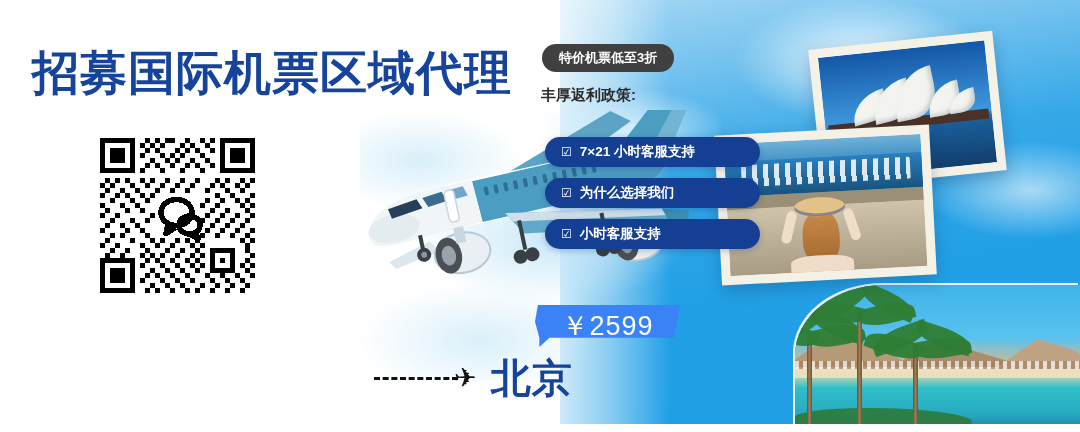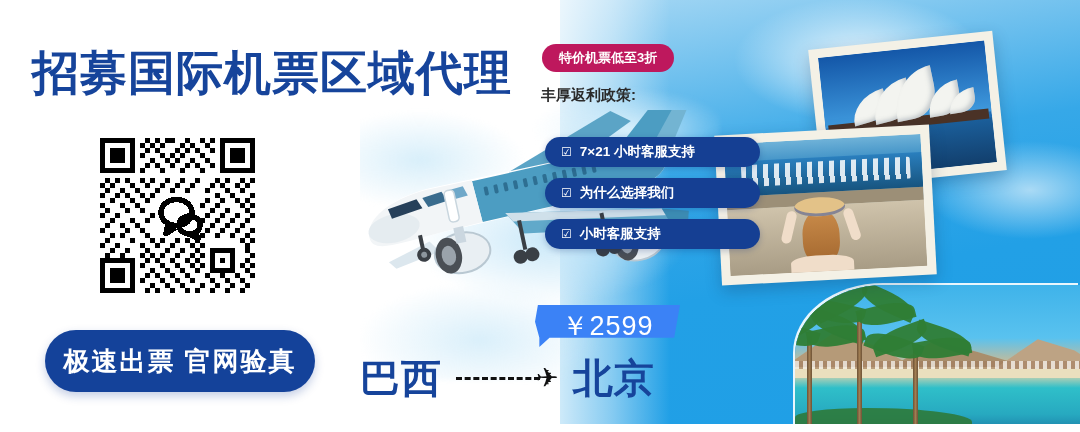--- a/index.html
+++ b/index.html
@@ -109,21 +109,21 @@
     position:absolute;left:45px;top:330px;width:270px;height:62px;
     background:#14429a;border-radius:31px;color:#ffffff;
     display:flex;align-items:center;justify-content:center;
     font-size:26px;font-weight:700;letter-spacing:2px;
     box-shadow:0 4px 10px rgba(18,60,150,.25);
   }
 
   
   .promo-badge{
     position:absolute;left:542px;top:44px;height:28px;padding:0 17px;
-    background:#be185d;border-radius:14px;color:#fff;
+    background:#404040;border-radius:14px;color:#fff;
     display:flex;align-items:center;font-size:13px;font-weight:700;white-space:nowrap;
   }
   .why-label{
     position:absolute;left:541px;top:86px;font-size:15px;font-weight:700;color:#2b2b2b;white-space:nowrap;
   }
   .features{position:absolute;left:545px;top:137px;width:215px;}
   .feat{
     height:30px;margin-bottom:11px;background:#153f93;border-radius:15px;
     display:flex;align-items:center;padding-left:16px;color:#fff;
     font-size:13.5px;font-weight:700;white-space:nowrap;
@@ -549,21 +549,20 @@
       <rect x="12" y="12" width="9" height="9" fill="#fff"></rect>
       <g fill="none" stroke="#000" stroke-width="1.1">
         <ellipse cx="16.3" cy="15.9" rx="3.1" ry="2.6"></ellipse>
         <path d="M14.6 18.2 L14.2 20.1 L16.1 18.9" stroke-linejoin="round"></path>
         <ellipse cx="18.9" cy="18.4" rx="2.1" ry="1.8"></ellipse>
         <path d="M20.1 19.9 L20.6 21.1 L19.3 20.4" stroke-linejoin="round"></path>
       </g>
     </svg>
   </div>
 
-  <div class="cta-btn">极速出票 官网验真</div>
 
   <div class="promo-badge">特价机票低至3折</div>
   <div class="why-label">丰厚返利政策:</div>
 
   <div class="features">
     <div class="feat">
       <span class="chk">☑</span>
       <span>7×21 小时客服支持</span>
     </div>
     <div class="feat">
@@ -572,21 +571,20 @@
     </div>
     <div class="feat">
       <span class="chk">☑</span>
       <span>小时客服支持</span>
     </div>
   </div>
 
   <div class="price-bubble">￥2599</div>
 
   <div class="route">
-    <span class="city">巴西</span>
     <span class="dash-wrap">
       <span class="dashline"></span>
       <span class="plane-glyph">✈</span>
     </span>
     <span class="city">北京</span>
   </div>
 
 </div>
 
 </body></html>

